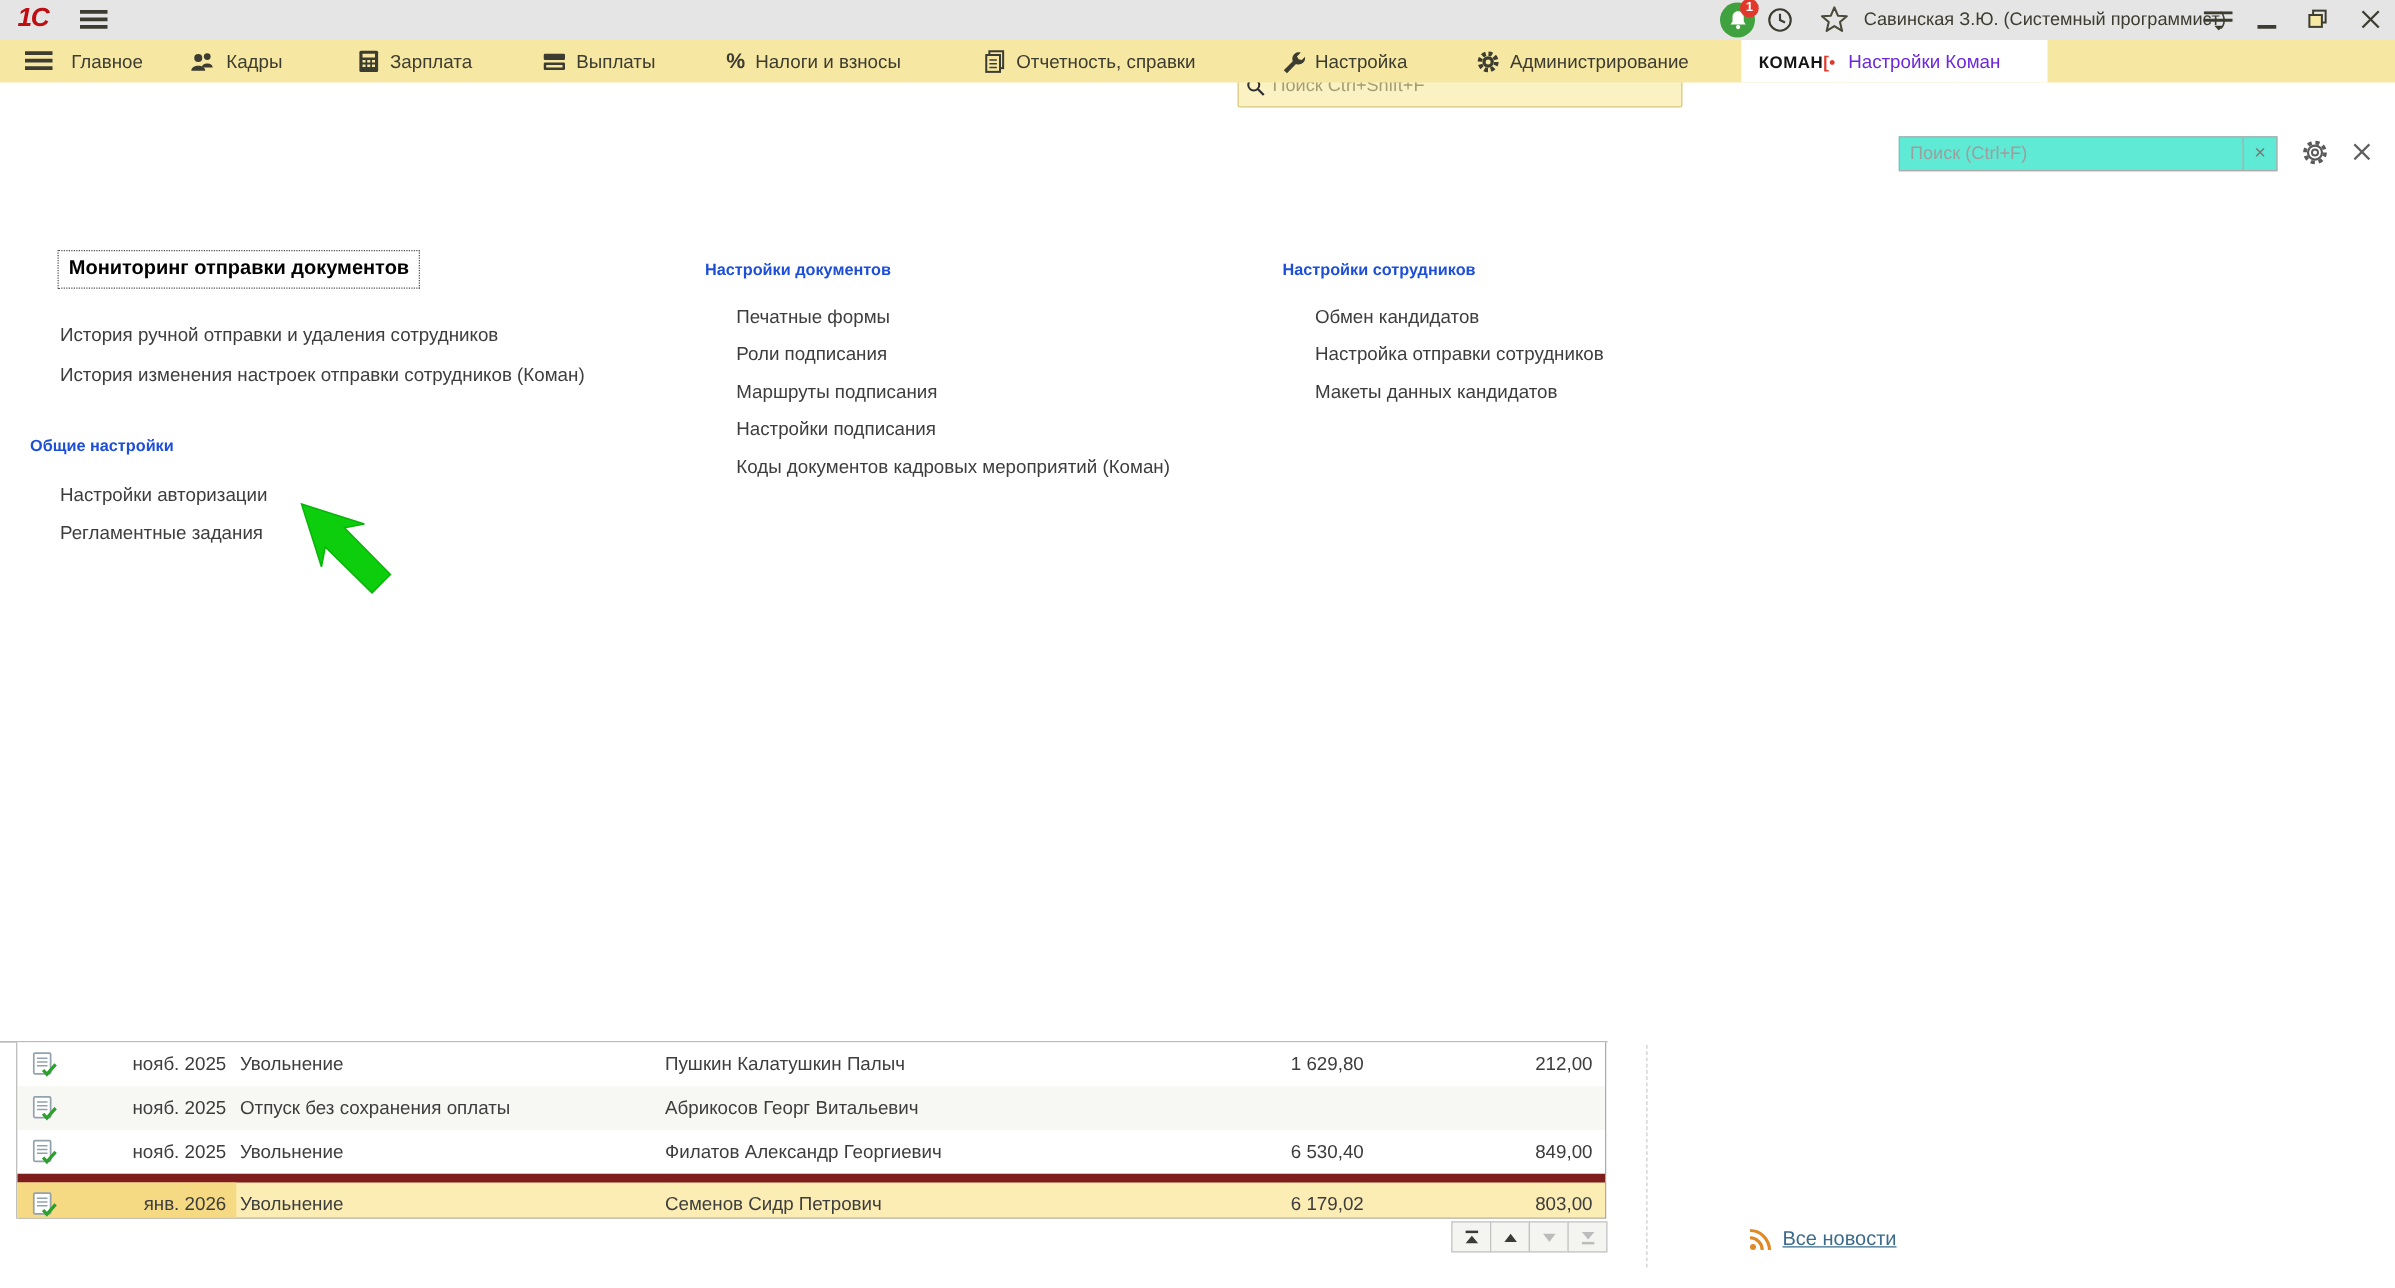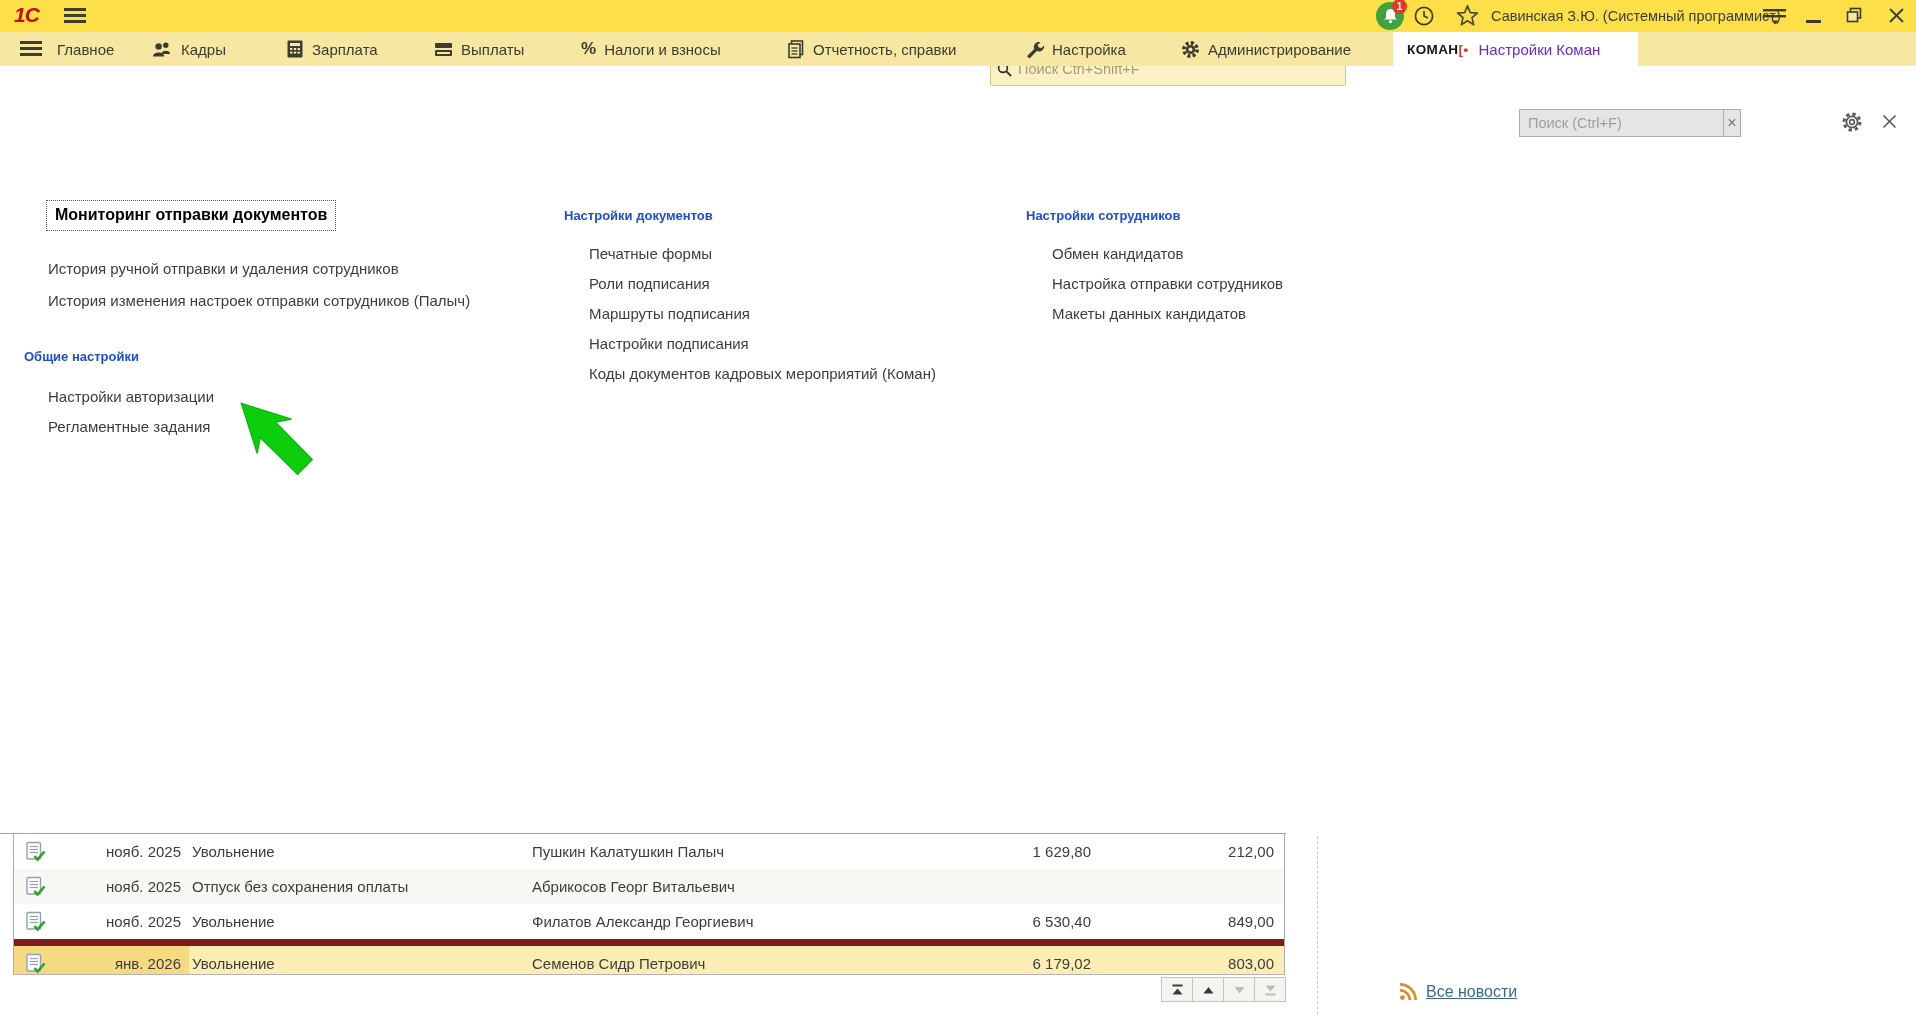--- a/index.html
+++ b/index.html
@@ -1,21 +1,21 @@
 <!DOCTYPE html>
 <html><head>
 <meta charset="utf-8">
 <style>
   * { box-sizing: border-box; margin: 0; padding: 0; }
   html, body { width: 1916px; height: 1030px; }
   body { font-family: "Liberation Sans", sans-serif; background: #fff; position: relative; overflow: hidden; }
   .abs { position: absolute; }
 
   
-  .titlebar { left:0; top:0; width:1916px; height:32px; background:#fde047; }
+  .titlebar { left:0; top:0; width:1916px; height:32px; background:#e5e5e5; }
   .menubar  { left:0; top:32px; width:1916px; height:34px; background:#F6E7A3; }
 
   .logo1c { left:14px; top:3px; font-size:21px; font-weight:700; font-style:italic; color:#C00D12; letter-spacing:-1px; }
   .tbtitle { left:110px; top:8px; font-size:15px; color:#3C3C30; white-space:nowrap; }
   .tbsearch { left:990px; top:4px; width:356px; height:25px; background:#FBF2C4; border:1px solid #D9C87E; border-radius:2px; display:flex; align-items:center; padding:16px 6px;margin-top:48px; }
   .tbsearch input { flex:1; border:none; outline:none; background:transparent; font-family:"Liberation Sans",sans-serif; font-size:14.5px; color:#3C3C30; margin-left:6px; }
   .tbsearch input::placeholder { color:#A59C72; }
   .tbuser { left:1491px; top:8px; font-size:14.5px; color:#3C3C30; white-space:nowrap; }
 
   .bell { left:1376px; top:2px; width:28px; height:28px; background:#3FA23E; border-radius:50%; display:flex; align-items:center; justify-content:center; }
@@ -23,21 +23,21 @@
 
   .burger i { display:block; width:22px; height:2.8px; background:#3C3C30; margin-bottom:3.4px; }
 
   .mitem { position:absolute; top:32px; height:34px; display:flex; align-items:center; gap:8px; font-size:15px; color:#3C3C30; cursor:pointer; white-space:nowrap; }
   .atab { position:absolute; left:1393px; top:32px; width:245px; height:34px; background:#fff; display:flex; align-items:center; padding-left:14px; gap:10px; cursor:pointer; }
   .klogo { font-size:13.5px; font-weight:700; color:#141414; letter-spacing:.4px; }
   .klogo .mark { color:#E0392C; }
   .atab .lbl { font-size:15px; color:#6d28d9; }
 
   
-  .psearch { left:1519px; top:109px; width:222px; height:28px; background:#e5e5e5; border:1px solid #ACACAC; display:flex; }
+  .psearch { left:1519px; top:109px; width:303px; height:28px; background:#5eead4; border:1px solid #ACACAC; display:flex; }
   .psearch input { flex:1; border:none; outline:none; font-family:"Liberation Sans",sans-serif; font-size:14.5px; color:#333; padding:0 8px; background:transparent; }
   .psearch input::placeholder { color:#9E9E9E; }
   .pclear { width:27px; border-left:1px solid #ACACAC; display:flex; align-items:center; justify-content:center; color:#777; font-size:16px; cursor:pointer; }
 
   
   .focusbox { left:46px; top:200px; border:1px dotted #555; padding:5px 8px 6px 8px; font-size:16px; font-weight:700; color:#000; background:#fff; white-space:nowrap; cursor:pointer; }
   .ghead { position:absolute; font-size:13px; font-weight:700; color:#1d4ed8; white-space:nowrap; }
   .plink { position:absolute; font-size:15px; color:#3D3D3D; white-space:nowrap; cursor:pointer; }
 
   
@@ -233,21 +233,21 @@
 
 <div class="abs" style="left:1881px; top:113px;">
   <svg width="17" height="17" viewBox="0 0 17 17">
     <line x1="2.5" y1="2.5" x2="14.5" y2="14.5" stroke="#5F5F5F" stroke-width="1.7"></line>
     <line x1="14.5" y1="2.5" x2="2.5" y2="14.5" stroke="#5F5F5F" stroke-width="1.7"></line>
   </svg>
 </div>
 
 <div class="abs focusbox">Мониторинг отправки документов</div>
 <div class="plink" style="left:48px; top:260px;">История ручной отправки и удаления сотрудников</div>
-<div class="plink" style="left:48px; top:292px;">История изменения настроек отправки сотрудников (Палыч)</div>
+<div class="plink" style="left:48px; top:292px;">История изменения настроек отправки сотрудников (Коман)</div>
 
 <div class="ghead" style="left:24px; top:349px;">Общие настройки</div>
 <div class="plink" style="left:48px; top:388px;">Настройки авторизации</div>
 <div class="plink" style="left:48px; top:418px;">Регламентные задания</div>
 
 <div class="ghead" style="left:564px; top:208px;">Настройки документов</div>
 <div class="plink" style="left:589px; top:245px;">Печатные формы</div>
 <div class="plink" style="left:589px; top:275px;">Роли подписания</div>
 <div class="plink" style="left:589px; top:305px;">Маршруты подписания</div>
 <div class="plink" style="left:589px; top:335px;">Настройки подписания</div>

